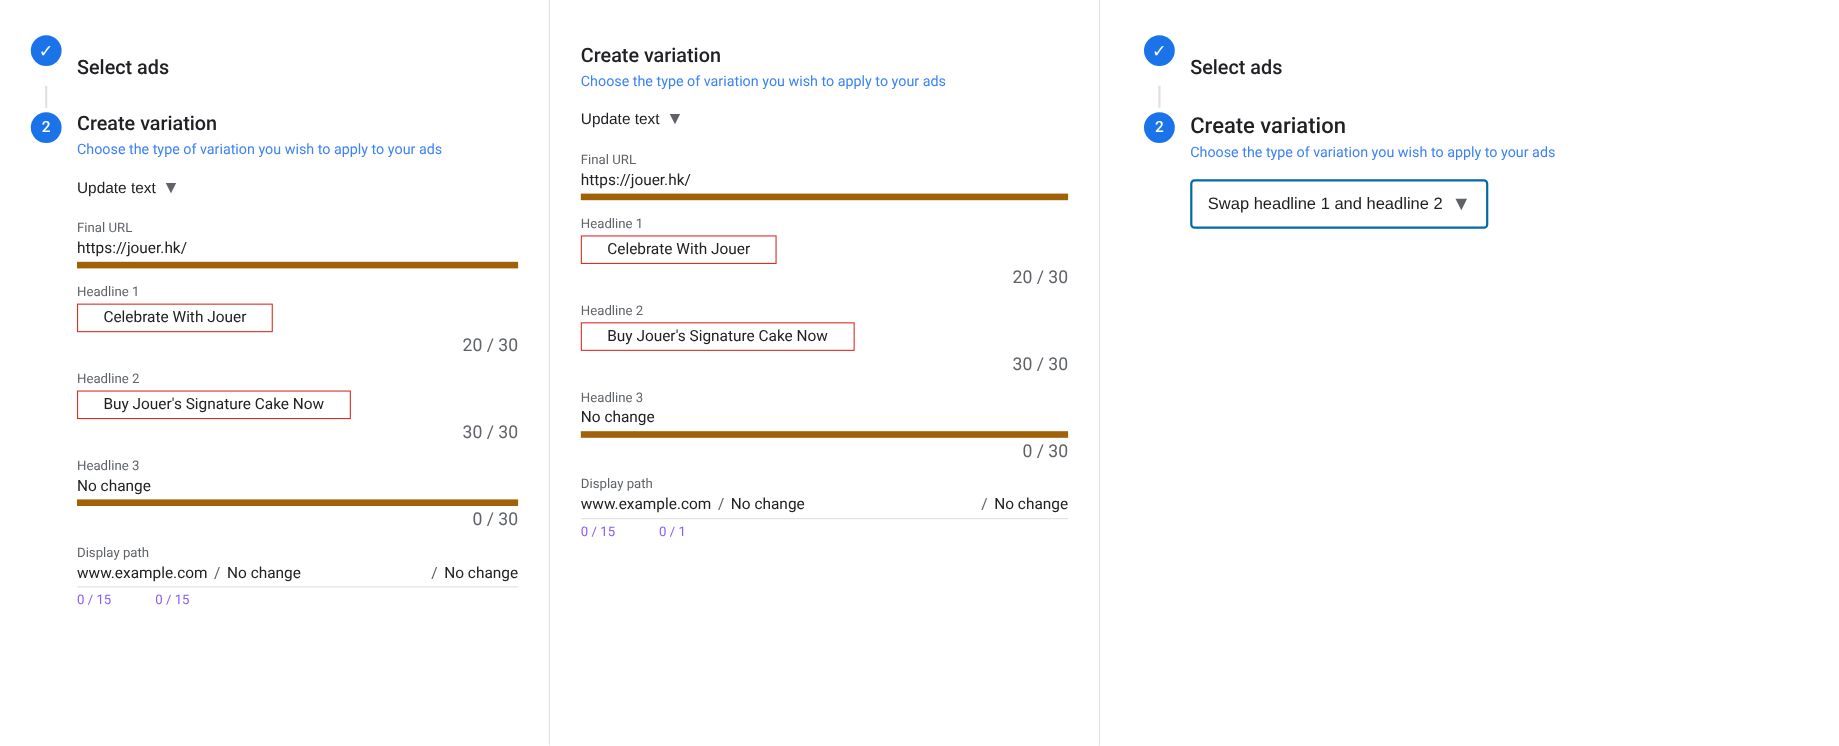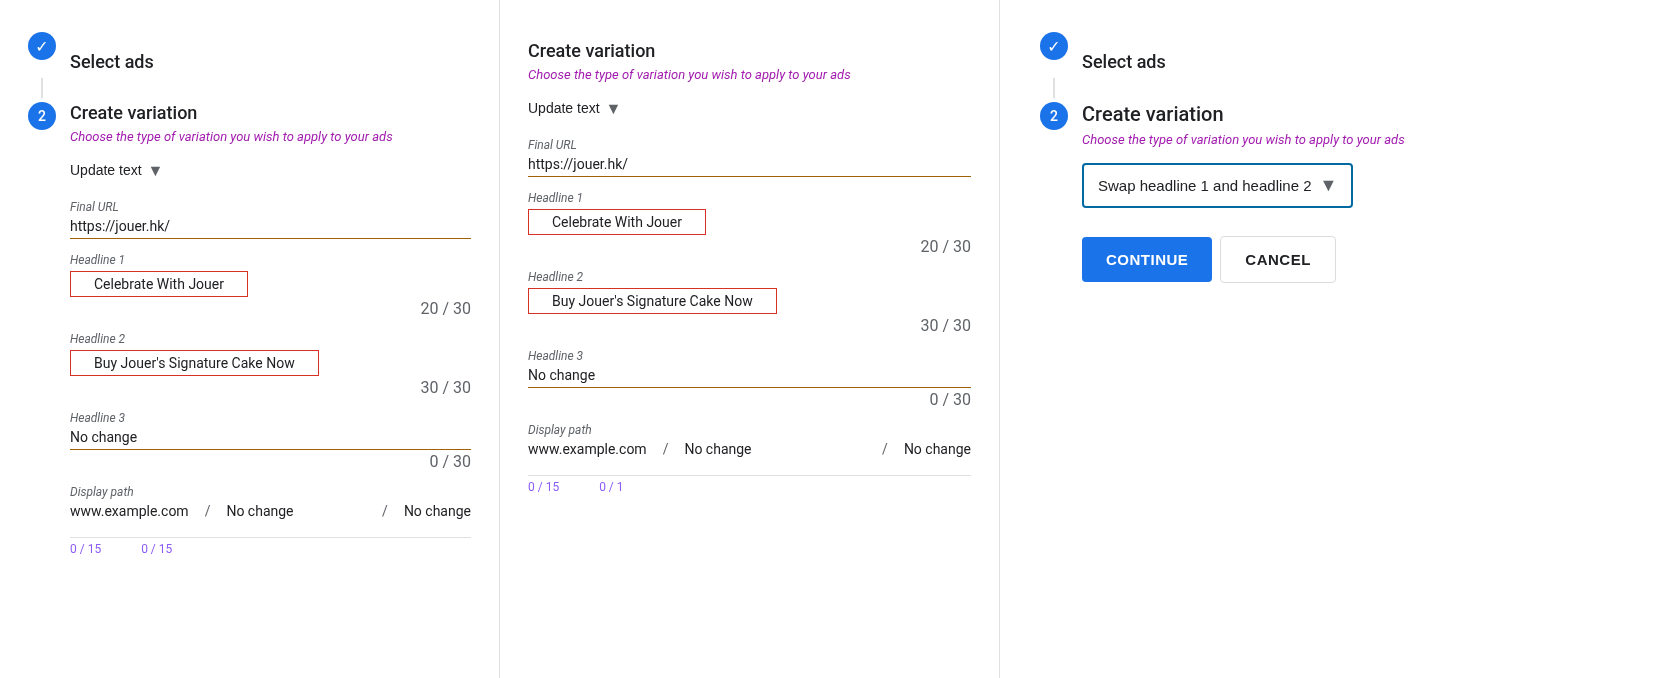--- a/index.html
+++ b/index.html
@@ -68,23 +68,22 @@
 
     .section-heading {
       font-size: 18px;
       font-weight: 500;
       color: #202124;
       margin-bottom: 6px;
     }
 
     .section-subtitle {
       font-size: 13px;
-      color: #a21caf;
+      color: #3b82f6;
       margin-bottom: 16px;
-      font-style: italic;
     }
 
     .dropdown-button {
       display: inline-flex;
       align-items: flex-start;
       gap: 6px;
       border: none;
       background: none;
       font-size: 14px;
       color: #202124;
@@ -97,47 +96,46 @@
       color: #5f6368;
     }
 
     .field-group {
       margin-bottom: 14px;
     }
     .field-label {
       font-size: 12px;
       color: #5f6368;
       margin-bottom: 4px;
-      font-style: italic;
     }
     .field-value {
       font-size: 14px;
       color: #202124;
       padding-bottom: 4px;
-      border-bottom: 1px solid #a16207;
+      border-bottom: 6px solid #a16207;
     }
     .field-value.highlighted {
       border: 1.5px solid #d93025;
       padding: 4px 23px;
       display: inline-block;
     }
     .field-counter {
       font-size: 16px;
       color: #5f6368;
       text-align: right;
       margin-top: 2px;
     }
 
     .display-path-row {
       display: flex;
-      gap: 16px;
+      gap: 6px;
       font-size: 14px;
       color: #202124;
       border-bottom: 1px solid #e0e0e0;
-      padding-bottom: 18px;
+      padding-bottom: 4px;
     }
     .path-divider {
       color: #5f6368;
     }
 
     .counter-row {
       display: flex;
       gap: 40px;
       margin-top: 4px;
     }
@@ -358,19 +356,15 @@
     </div>
     <div style="flex:1">
       <div class="create-variation-heading">Create variation</div>
       <div class="section-subtitle">Choose the type of variation you wish to apply to your ads</div>
 
       <button class="action-dropdown">
         <span>Swap headline 1 and headline 2</span>
         <span class="dropdown-arrow">▼</span>
       </button>
 
-      <div class="buttons-row">
-        <button class="btn-continue">CONTINUE</button>
-        <button class="btn-cancel">CANCEL</button>
-      </div>
     </div>
   </div>
 </div>
 
 </body></html>

